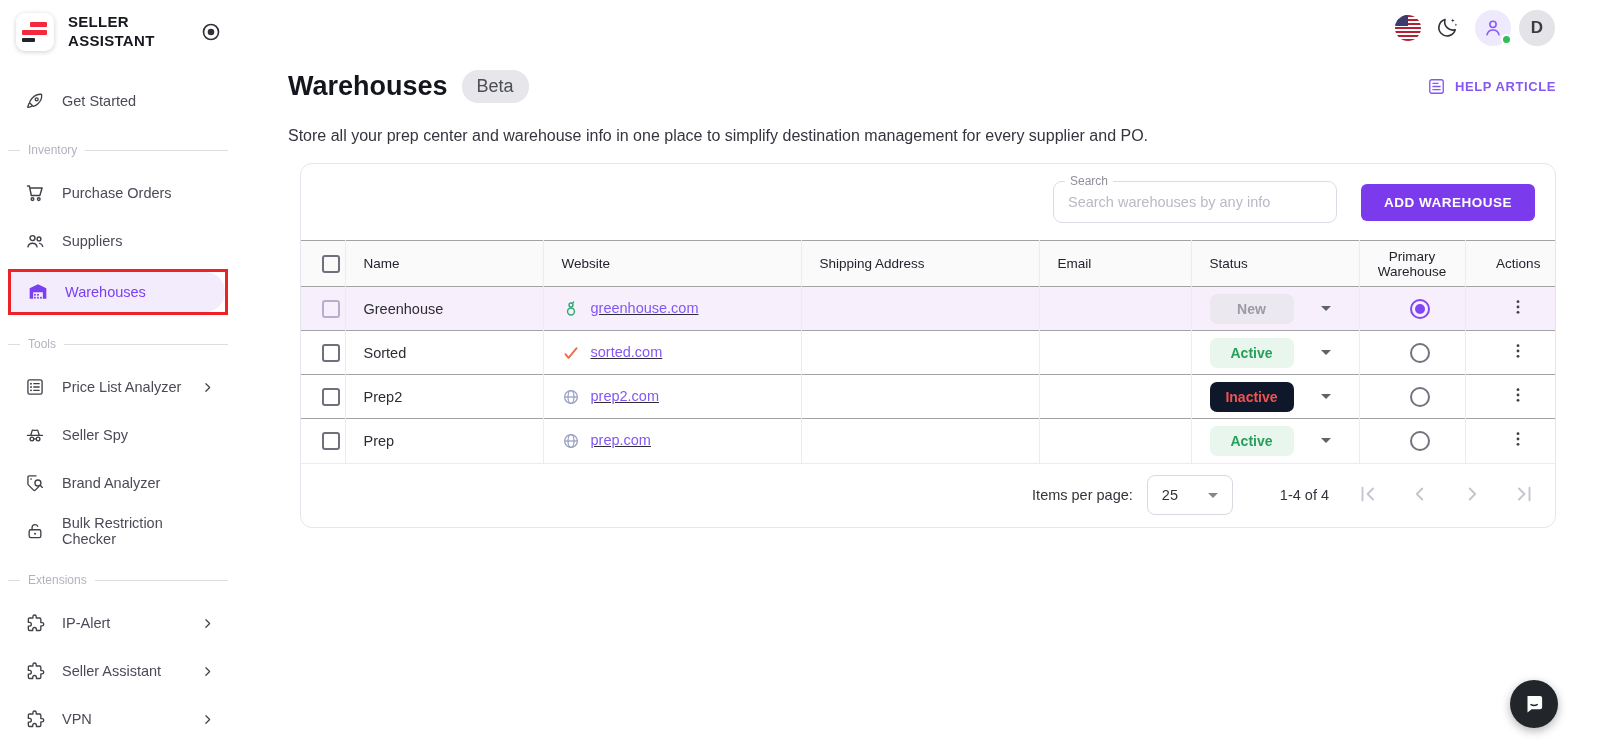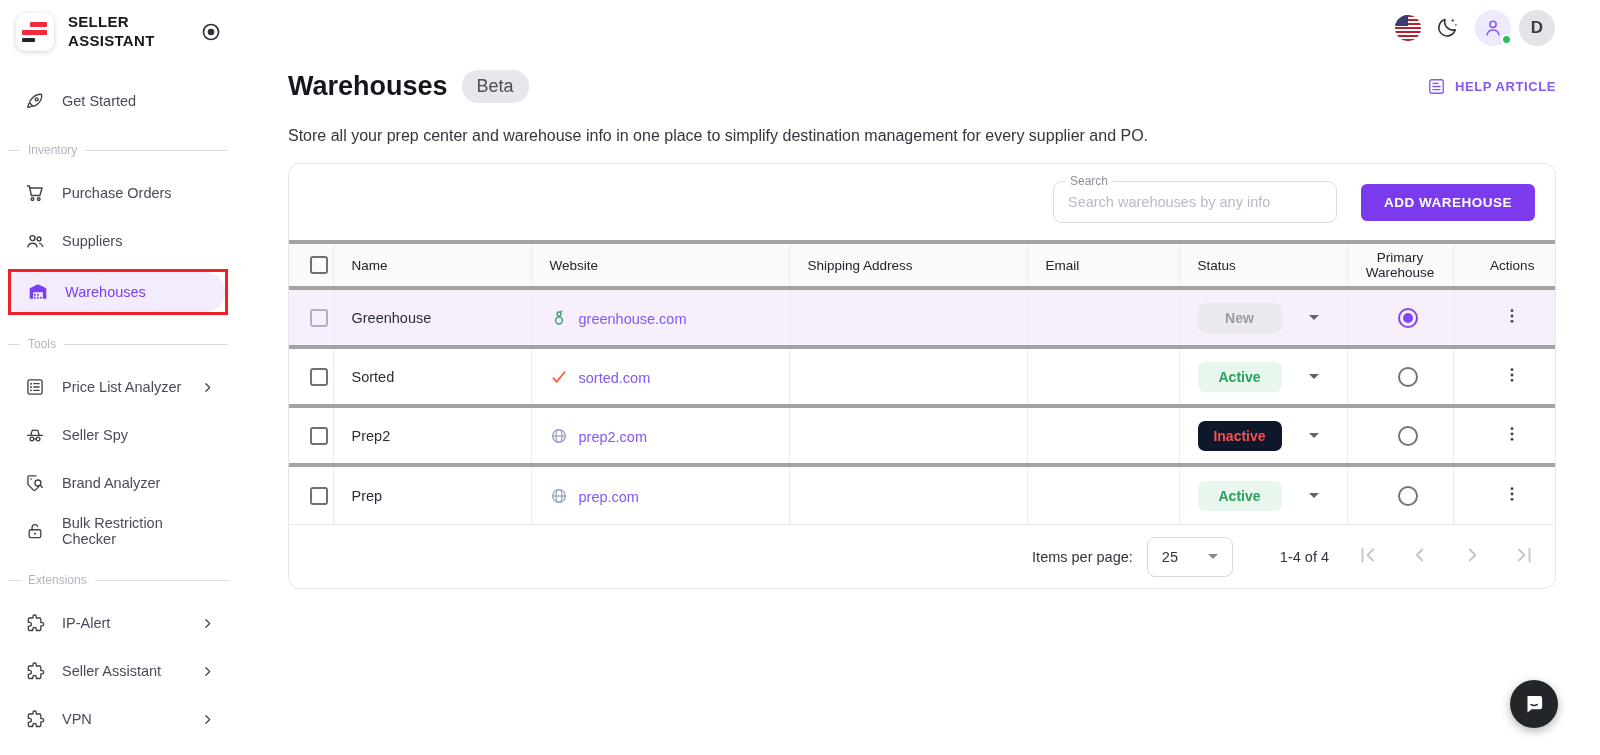--- a/index.html
+++ b/index.html
@@ -54,45 +54,45 @@
   .content { padding:14px 44px 0 52px; }
   .title-row { display:flex; align-items:center; }
   .page-title { font-size:27px; font-weight:600; color:#15161d; }
   .beta { margin-left:14px; background:#e6e6eb; color:#4c4d56; font-size:18px;
     padding:6px 15px; border-radius:16px; }
   .help-link { margin-left:auto; display:flex; align-items:center; gap:9px; color:#8458f3;
     font-size:13px; font-weight:700; letter-spacing:.6px; cursor:pointer; }
   .help-link svg { width:19px; height:19px; }
   .subtitle { margin-top:24px; font-size:16px; color:#34353e; }
 
-  .card { margin-top:18px; border:1px solid #e5e5ee; border-radius:12px; overflow:hidden; background:#fff; }
+  .card { margin-top:18px; border:1px solid #e5e5ee; border-radius:12px; overflow:hidden; background:#fff;margin-left:12px; }
   .toolbar { height:76px; display:flex; align-items:center; justify-content:flex-end;
     gap:24px; padding-right:20px; }
   .search-wrap { position:relative; width:284px; height:42px; border:1px solid #dbdbe4; border-radius:9px; }
   .search-label { position:absolute; top:-8px; left:11px; background:#fff; padding:0 5px;
     font-size:12px; color:#8e8f99; }
   .search-wrap input { width:100%; height:100%; border:none; outline:none; background:transparent;
     padding:0 14px; font-size:14.5px; color:#2f3037; font-family:inherit; }
   .search-wrap input::placeholder { color:#b9bac4; }
   .add-btn { height:37px; padding:0 23px; background:#7c3aed; color:#fff; border:none;
     border-radius:6px; font-size:13.5px; font-weight:700; letter-spacing:.5px; cursor:pointer;
     font-family:inherit; }
 
   table { width:100%; border-collapse:collapse; table-layout:fixed; }
-  th,td { border-top:4px solid #a3a3a3; border-right:1px solid #ebebf1; font-weight:400; }
+  th,td { border-top:1px solid #a3a3a3; border-right:1px solid #ebebf1; font-weight:400; }
   th:last-child, td:last-child { border-right:none; }
   thead th { background:#fafafb; height:46px; font-size:13.5px; color:#23242c; font-weight:500;
     text-align:left; padding:0 0 0 18px; }
   thead th.center, td.center { text-align:center; padding-left:16px; }
-  tbody td { height:59px; font-size:14.5px; color:#2c2d35; padding-left:18px; }
+  tbody td { height:44px; font-size:14.5px; color:#2c2d35; padding-left:18px; }
   tr.selected td { background:#f7f0fc; }
   .cb { display:inline-block; width:18px; height:18px; border:2px solid #70707c; border-radius:3px;
     vertical-align:middle; cursor:pointer; }
   .cb.muted { border-color:#b6aecb; }
-  .site { display:flex; align-items:flex-end; gap:11px; }
+  .site { display:flex; align-items:flex-start; gap:11px;text-decoration:underline; }
   .site svg { width:18px; height:18px; flex:0 0 18px; }
   .link { color:#8458f3; text-decoration:none; cursor:pointer; }
   .status-cell { display:flex; align-items:center;font-weight:bold; }
   .badge { display:inline-flex; align-items:center; justify-content:center; min-width:84px;
     height:30px; padding:0 12px; border-radius:7px; font-size:14px; cursor:pointer; }
   .badge.new { background:#ebe8f0; color:#9b9ba5; }
   .badge.active { background:#e8f6ee; color:#28a05c; }
   .badge.inactive { background:#0f172a; color:#f05353; }
   .caret { width:0; height:0; border-left:5px solid transparent; border-right:5px solid transparent;
     border-top:5.5px solid #5f6368; margin-left:27px; cursor:pointer; }

